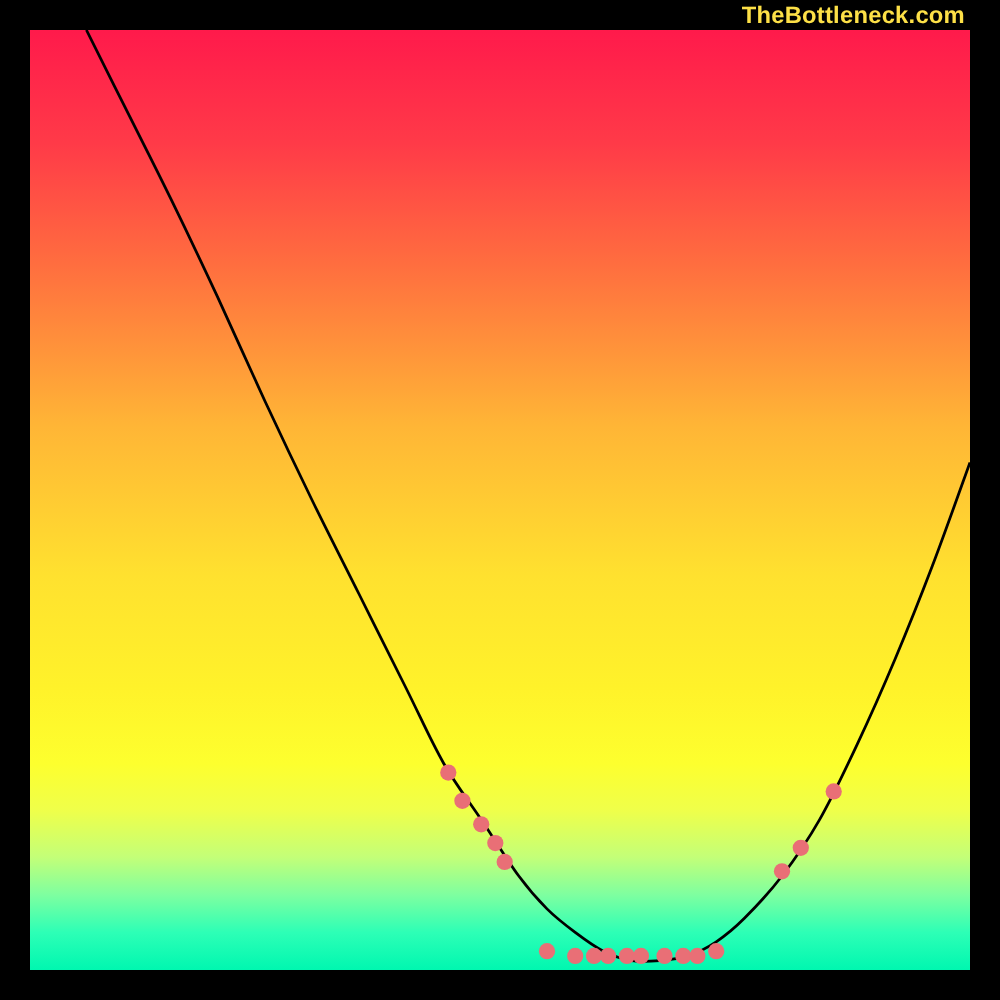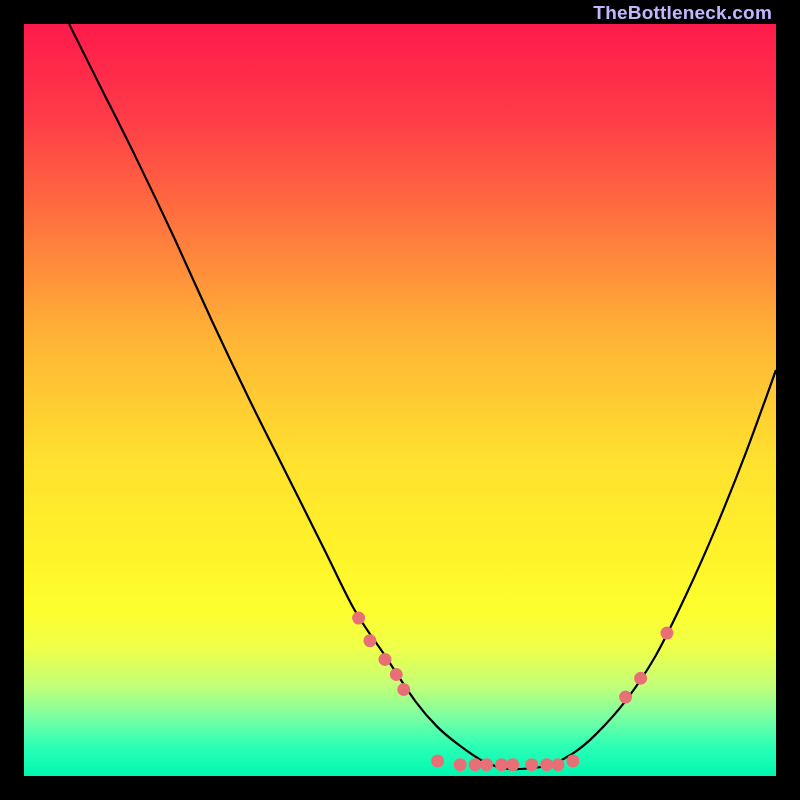--- a/index.html
+++ b/index.html
@@ -24,21 +24,21 @@
       #2dffb6 96%,
       #00f7b0 100%);
   }
   .watermark {
     position: absolute;
     top: 2px;
     right: 28px;
     font-family: Arial, Helvetica, sans-serif;
     font-size: 19px;
     font-weight: bold;
-    color: #c4b5fd;
+    color: #fde047;
     letter-spacing: 0.2px;
   }
   svg.plot {
     position: absolute;
     left: 24px;
     top: 24px;
     width: 752px;
     height: 752px;
   }
 </style>

